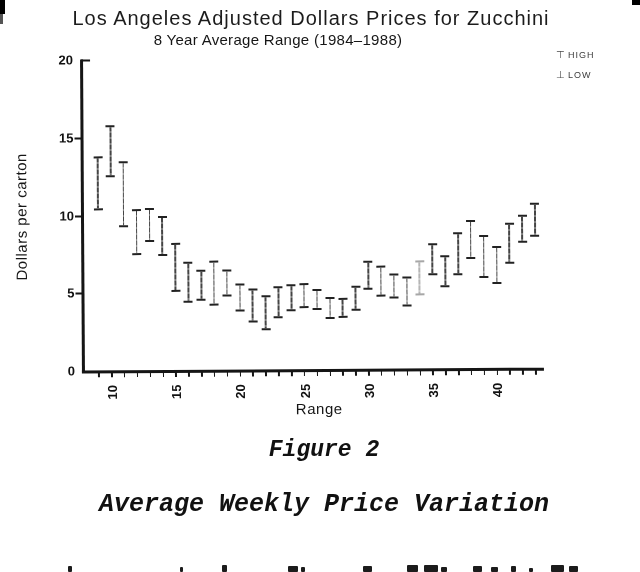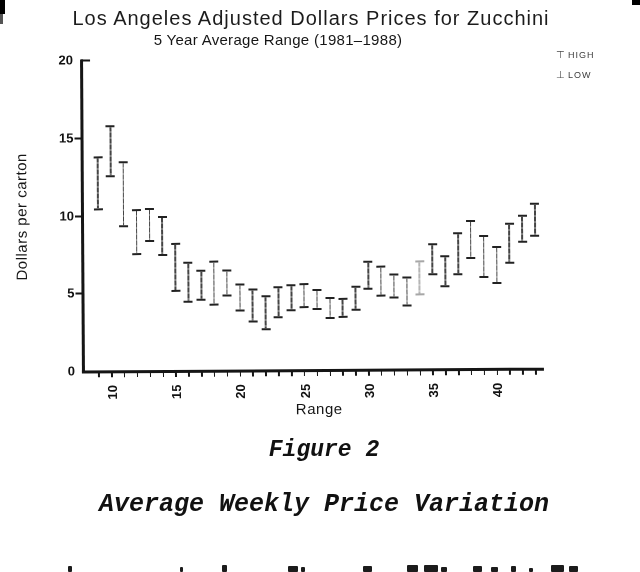--- a/index.html
+++ b/index.html
@@ -60,21 +60,21 @@
   .corner{position:absolute;background:#000;}
 </style>
 </head>
 <body>
 
 <div class="corner" style="left:0;top:0;width:5px;height:14px;"></div>
 <div class="corner" style="left:0;top:14px;width:3px;height:10px;background:#555;"></div>
 <div class="corner" style="left:632px;top:0;width:8px;height:5px;"></div>
 
 <div class="chart-title">Los Angeles Adjusted Dollars Prices for Zucchini</div>
-<div class="chart-subtitle">5 Year Average Range (1981–1988)</div>
+<div class="chart-subtitle">8 Year Average Range (1984–1988)</div>
 
 <div class="legend">
   <div class="legend-row">
     <span class="legend-sym">⊤</span>
     <span>HIGH</span>
   </div>
   <div class="legend-row">
     <span class="legend-sym">⊥</span>
     <span>LOW</span>
   </div>

